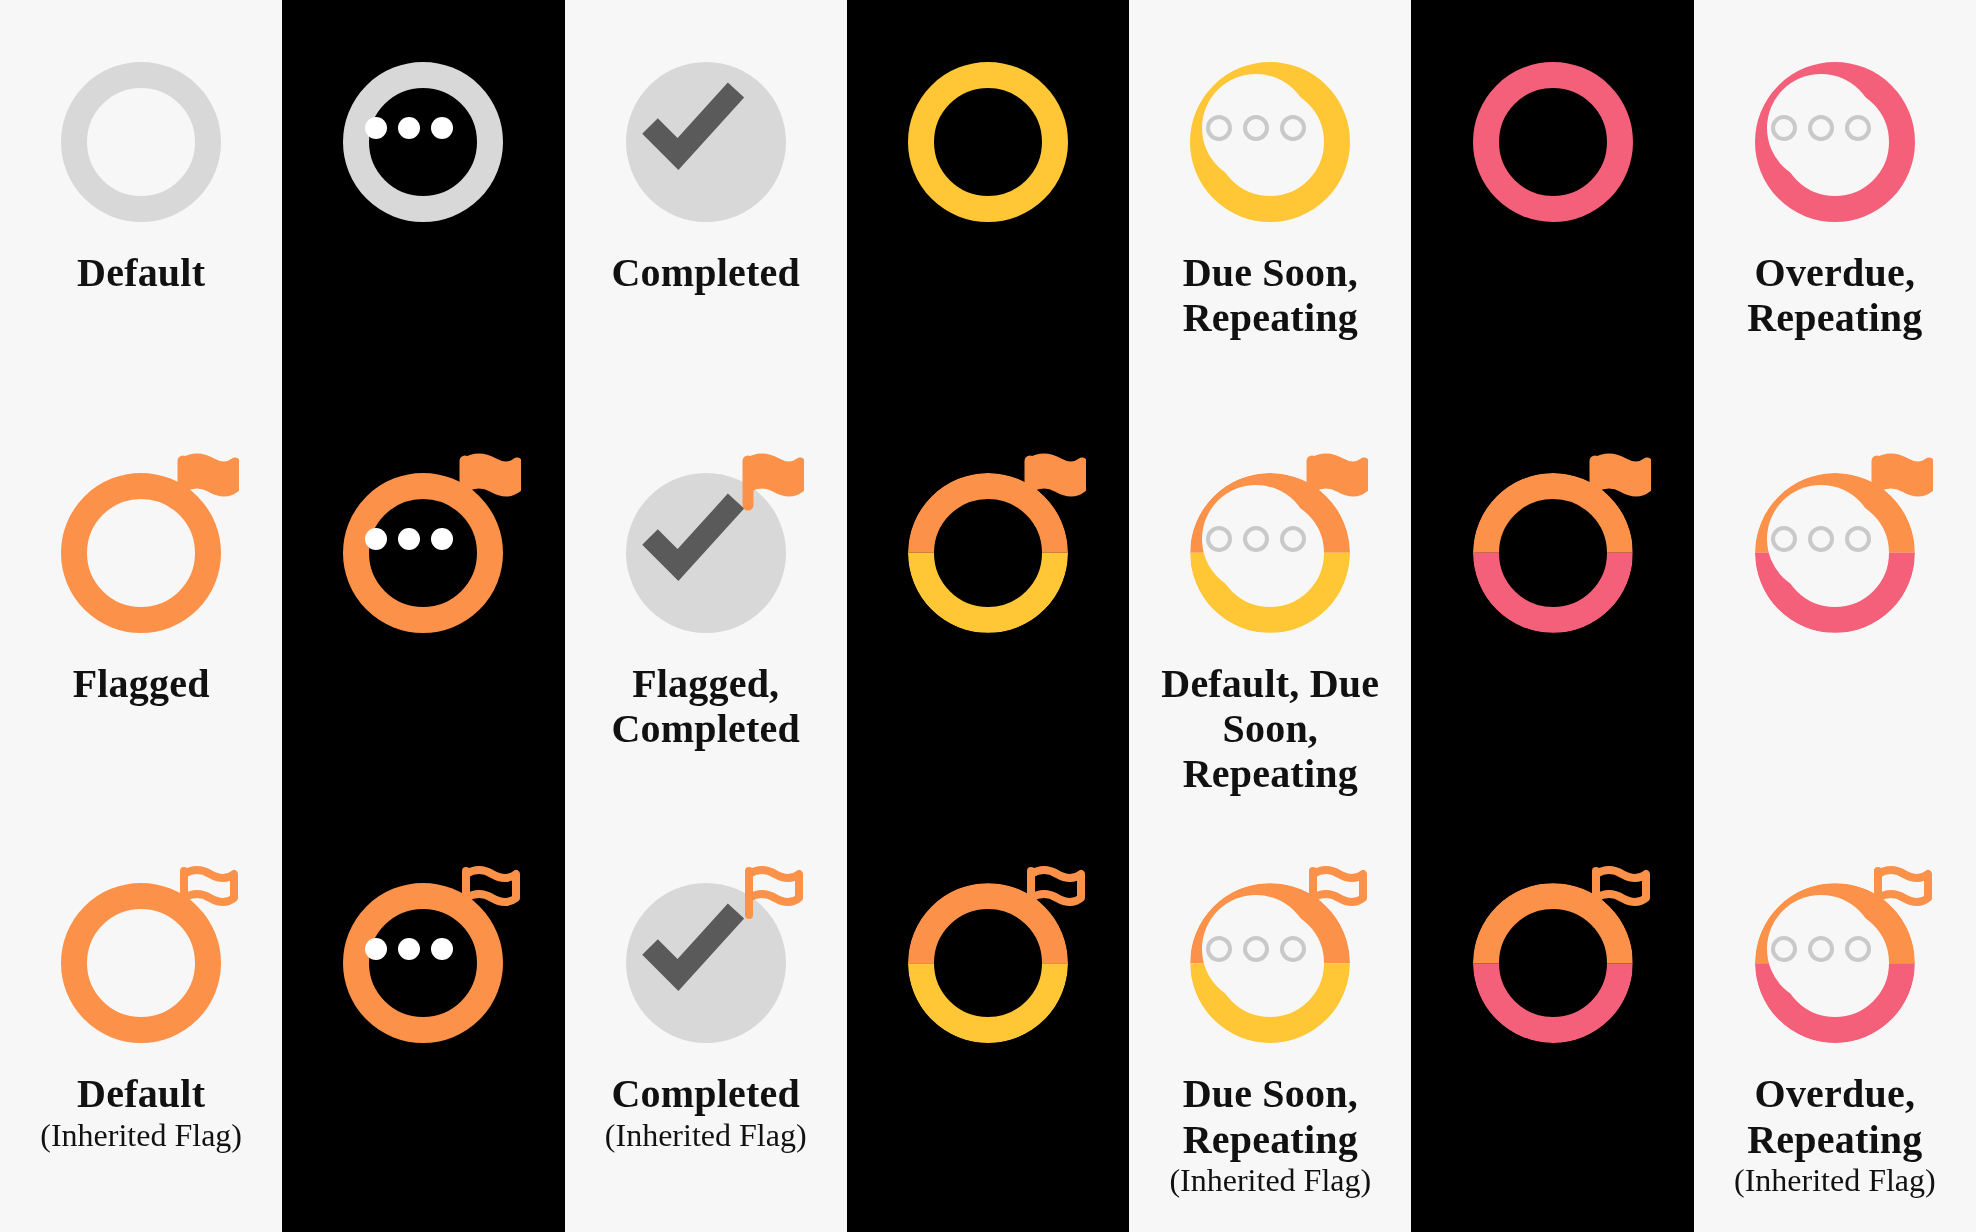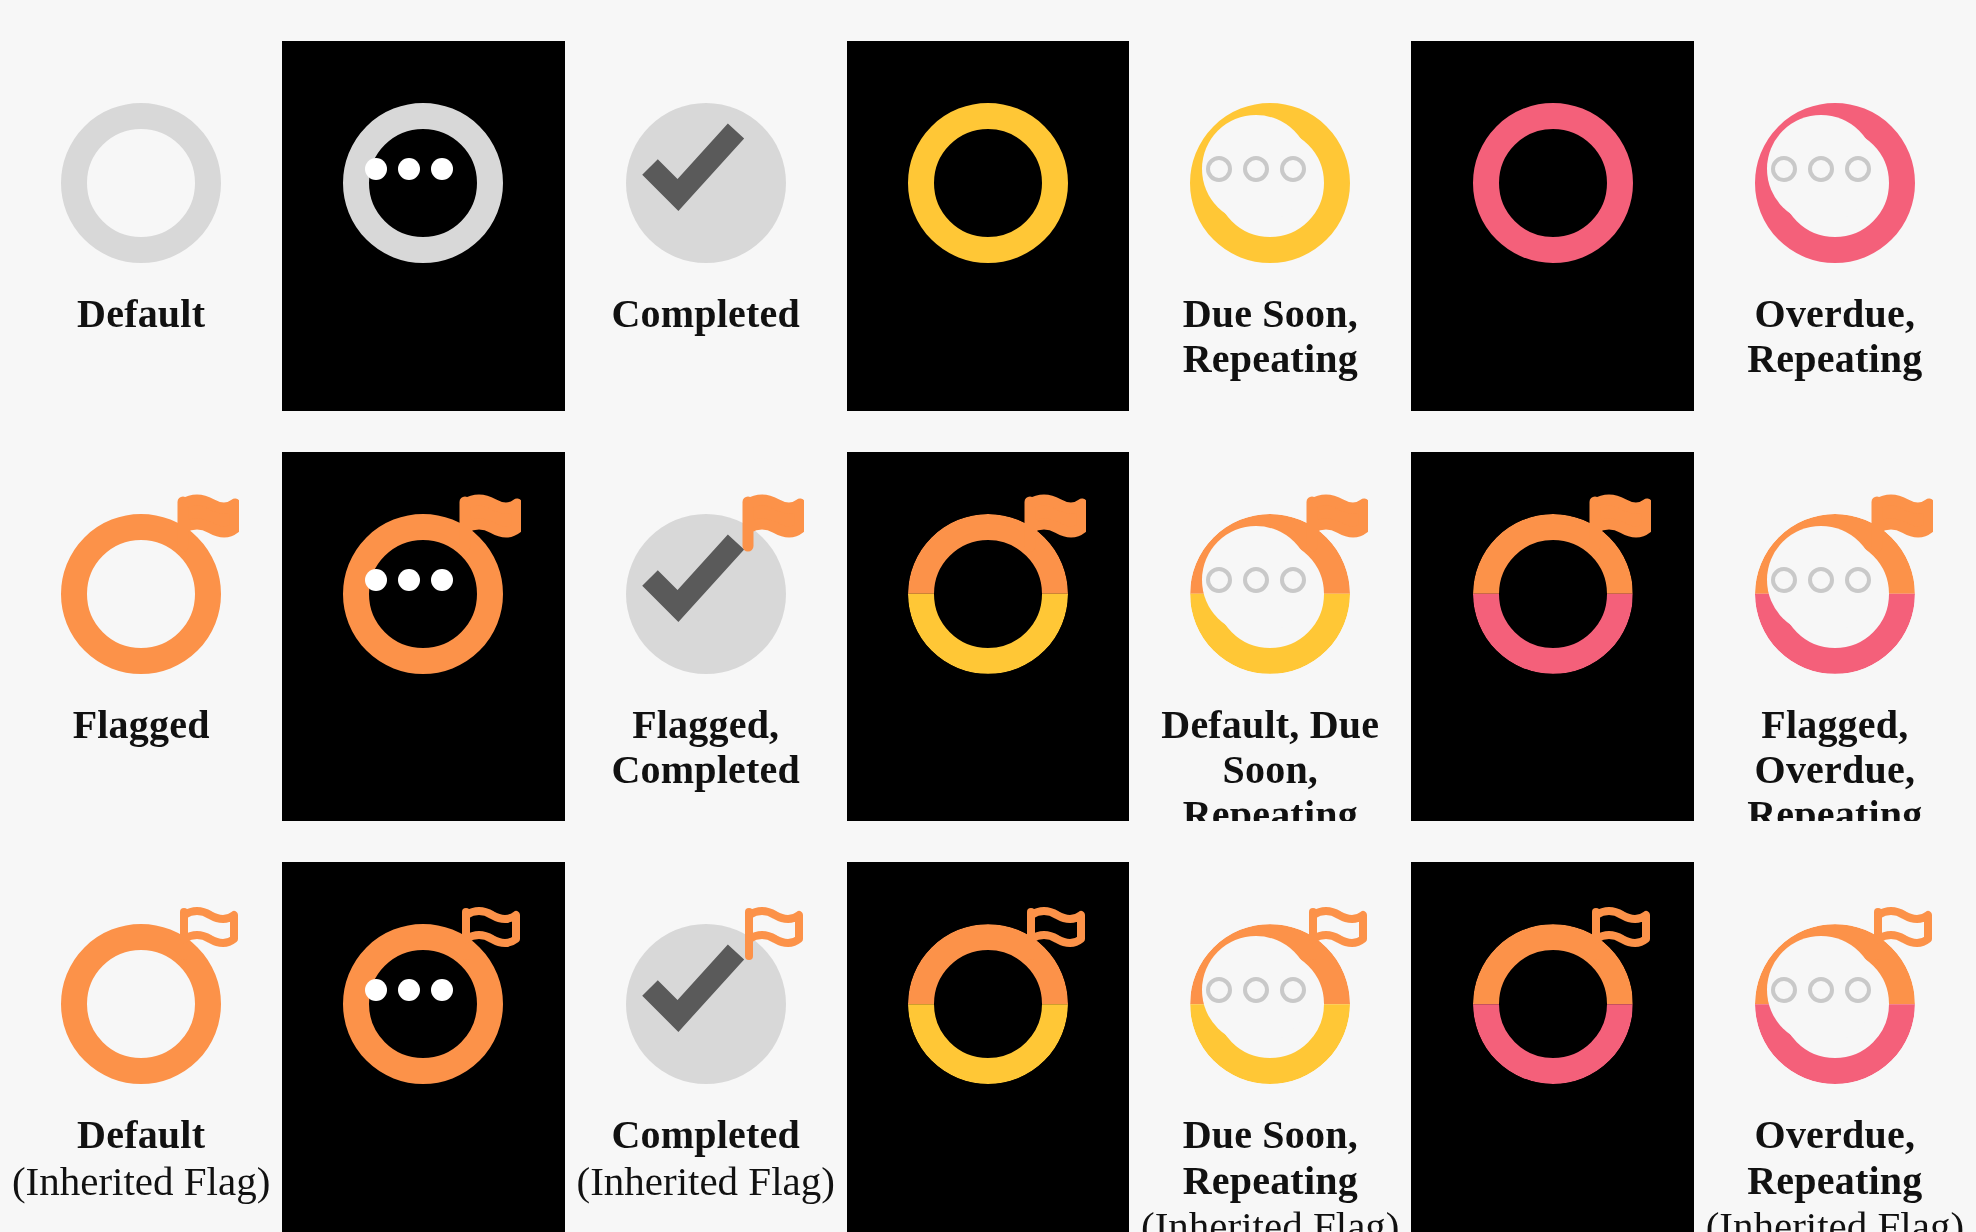--- a/index.html
+++ b/index.html
@@ -14,21 +14,20 @@
     grid-template-rows:repeat(3,1fr);
     width:1976px;height:1232px;
   }
   .cell{
     position:relative;
     display:flex;flex-direction:column;
     align-items:center;
     box-sizing:border-box;
     padding-top:40px;
     overflow:hidden;
-    margin-top:41px;
   }
   .cell.light{background:#f7f7f7;}
   .cell.dark{background:#000000;}
 
   
   .badge{
     position:relative;
     width:188px;height:188px;
     flex:0 0 auto;
     margin-top:8px;
@@ -93,21 +92,21 @@
     font-size:40px;
     line-height:1.13;
     font-weight:700;
     letter-spacing:.2px;
     padding:0 6px;
   }
   .cell.light .label{color:#111111;}
   .cell.dark  .label{color:#000000;}
   .sub{
     display:block;
-    font-size:41px;
+    font-size:32px;
     font-weight:400;
     line-height:1.15;
   }
 </style>
 </head>
 <body>
 
 <div id="grid">
     <div class="cell light">
       <div class="badge">
@@ -257,21 +256,20 @@
         <div class="inner-fill" style="background:#f7f7f7;"></div>
         <div class="dots hollow">
           <span class="dot"></span>
           <span class="dot"></span>
           <span class="dot"></span>
         </div>
         <div class="flag"><svg viewBox="0 0 62 58" width="62" height="58">
             <path d="M6 8 L6 52 M6 10 Q20 2 34 10 Q48 18 58 10 L58 34 Q48 42 34 34 Q20 26 6 34 Z" fill="#fc9249" stroke="#fc9249" stroke-width="11" stroke-linejoin="round" stroke-linecap="round"></path>
           </svg></div>
       </div>
-      <div class="label">Flagged, Overdue, Repeating</div>
     </div>
     <div class="cell light">
       <div class="badge">
         <div class="ring solid" style="border-color:#fc9249;"></div>
         <div class="flag"><svg viewBox="0 0 62 58" width="62" height="58">
             <path d="M7 8 L7 52" fill="none" stroke="#fc9249" stroke-width="8" stroke-linecap="round"></path>
             <path d="M7 11 Q20 3 33 11 Q47 19 57 11 L57 35 Q47 43 33 35 Q20 27 7 35 Z" fill="none" stroke="#fc9249" stroke-width="8" stroke-linejoin="round" stroke-linecap="round"></path>
           </svg></div>
       </div>
       <div class="label">Default</div>

